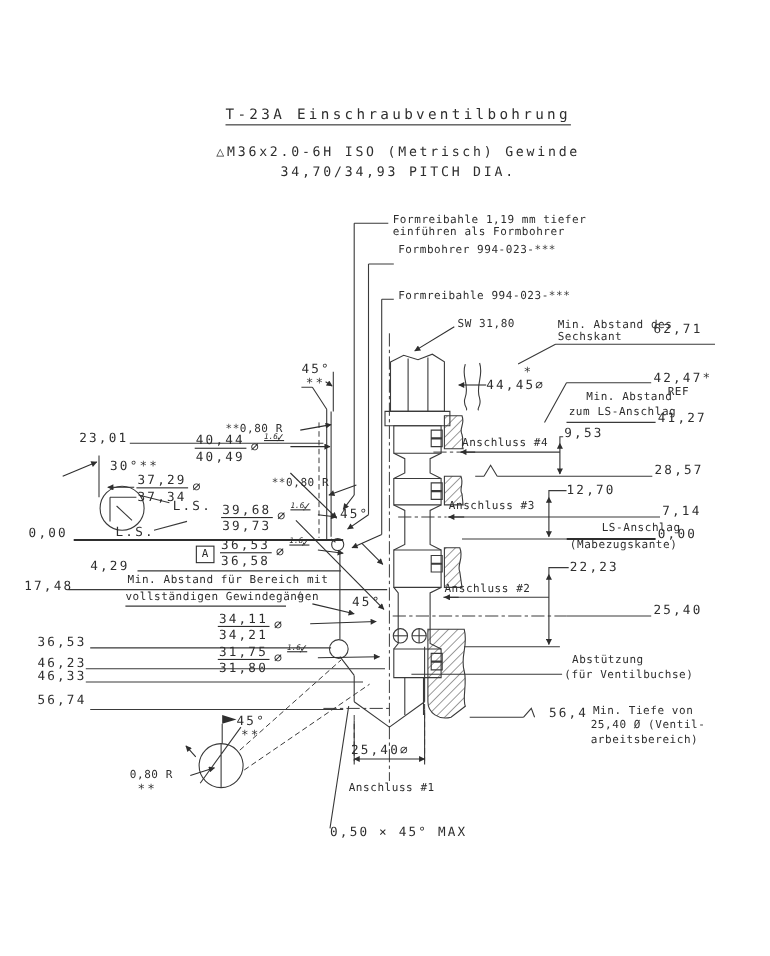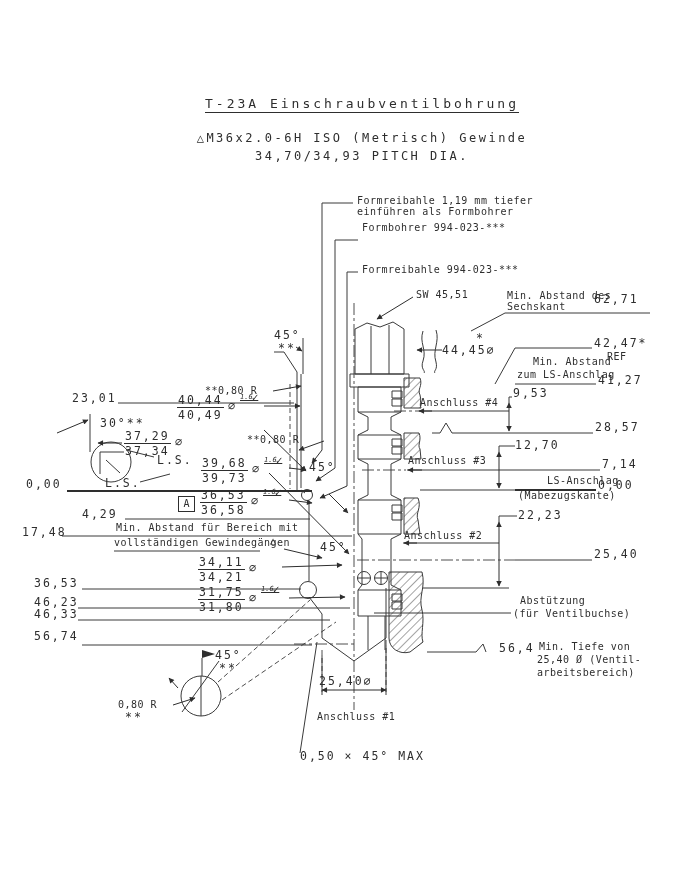--- a/index.html
+++ b/index.html
@@ -139,21 +139,21 @@
 
   <div class="t ctr" style="top:95px"><span class="title1">T-23A Einschraubventilbohrung</span></div>
   <div class="t ctr title2" style="top:132px">△M36x2.0-6H ISO (Metrisch) Gewinde</div>
   <div class="t ctr title2" style="top:150px">34,70/34,93 PITCH DIA.</div>
 
   <div class="t s" style="left:345px;top:196px">Formreibahle 1,19 mm tiefer</div>
   <div class="t s" style="left:345px;top:207px">einführen als Formbohrer</div>
   <div class="t s" style="left:350px;top:223px">Formbohrer 994-023-***</div>
   <div class="t s" style="left:350px;top:265px">Formreibahle 994-023-***</div>
 
-  <div class="t s" style="left:404px;top:290px">SW 45,51</div>
+  <div class="t s" style="left:404px;top:290px">SW 31,80</div>
   <div class="t s" style="left:495px;top:291px">Min. Abstand des</div>
   <div class="t s" style="left:495px;top:302px">Sechskant</div>
   <div class="t n" style="left:582px;top:293px">62,71</div>
   <div class="t n" style="left:464px;top:332px">*</div>
   <div class="t n" style="left:430px;top:344px">44,45∅</div>
   <div class="t n" style="left:582px;top:337px">42,47*</div>
   <div class="t s" style="left:595px;top:352px">REF</div>
   <div class="t s" style="left:521px;top:357px">Min. Abstand</div>
   <div class="t s" style="left:505px;top:370px">zum LS-Anschlag</div>
   <div class="t n" style="left:586px;top:374px">41,27</div>

